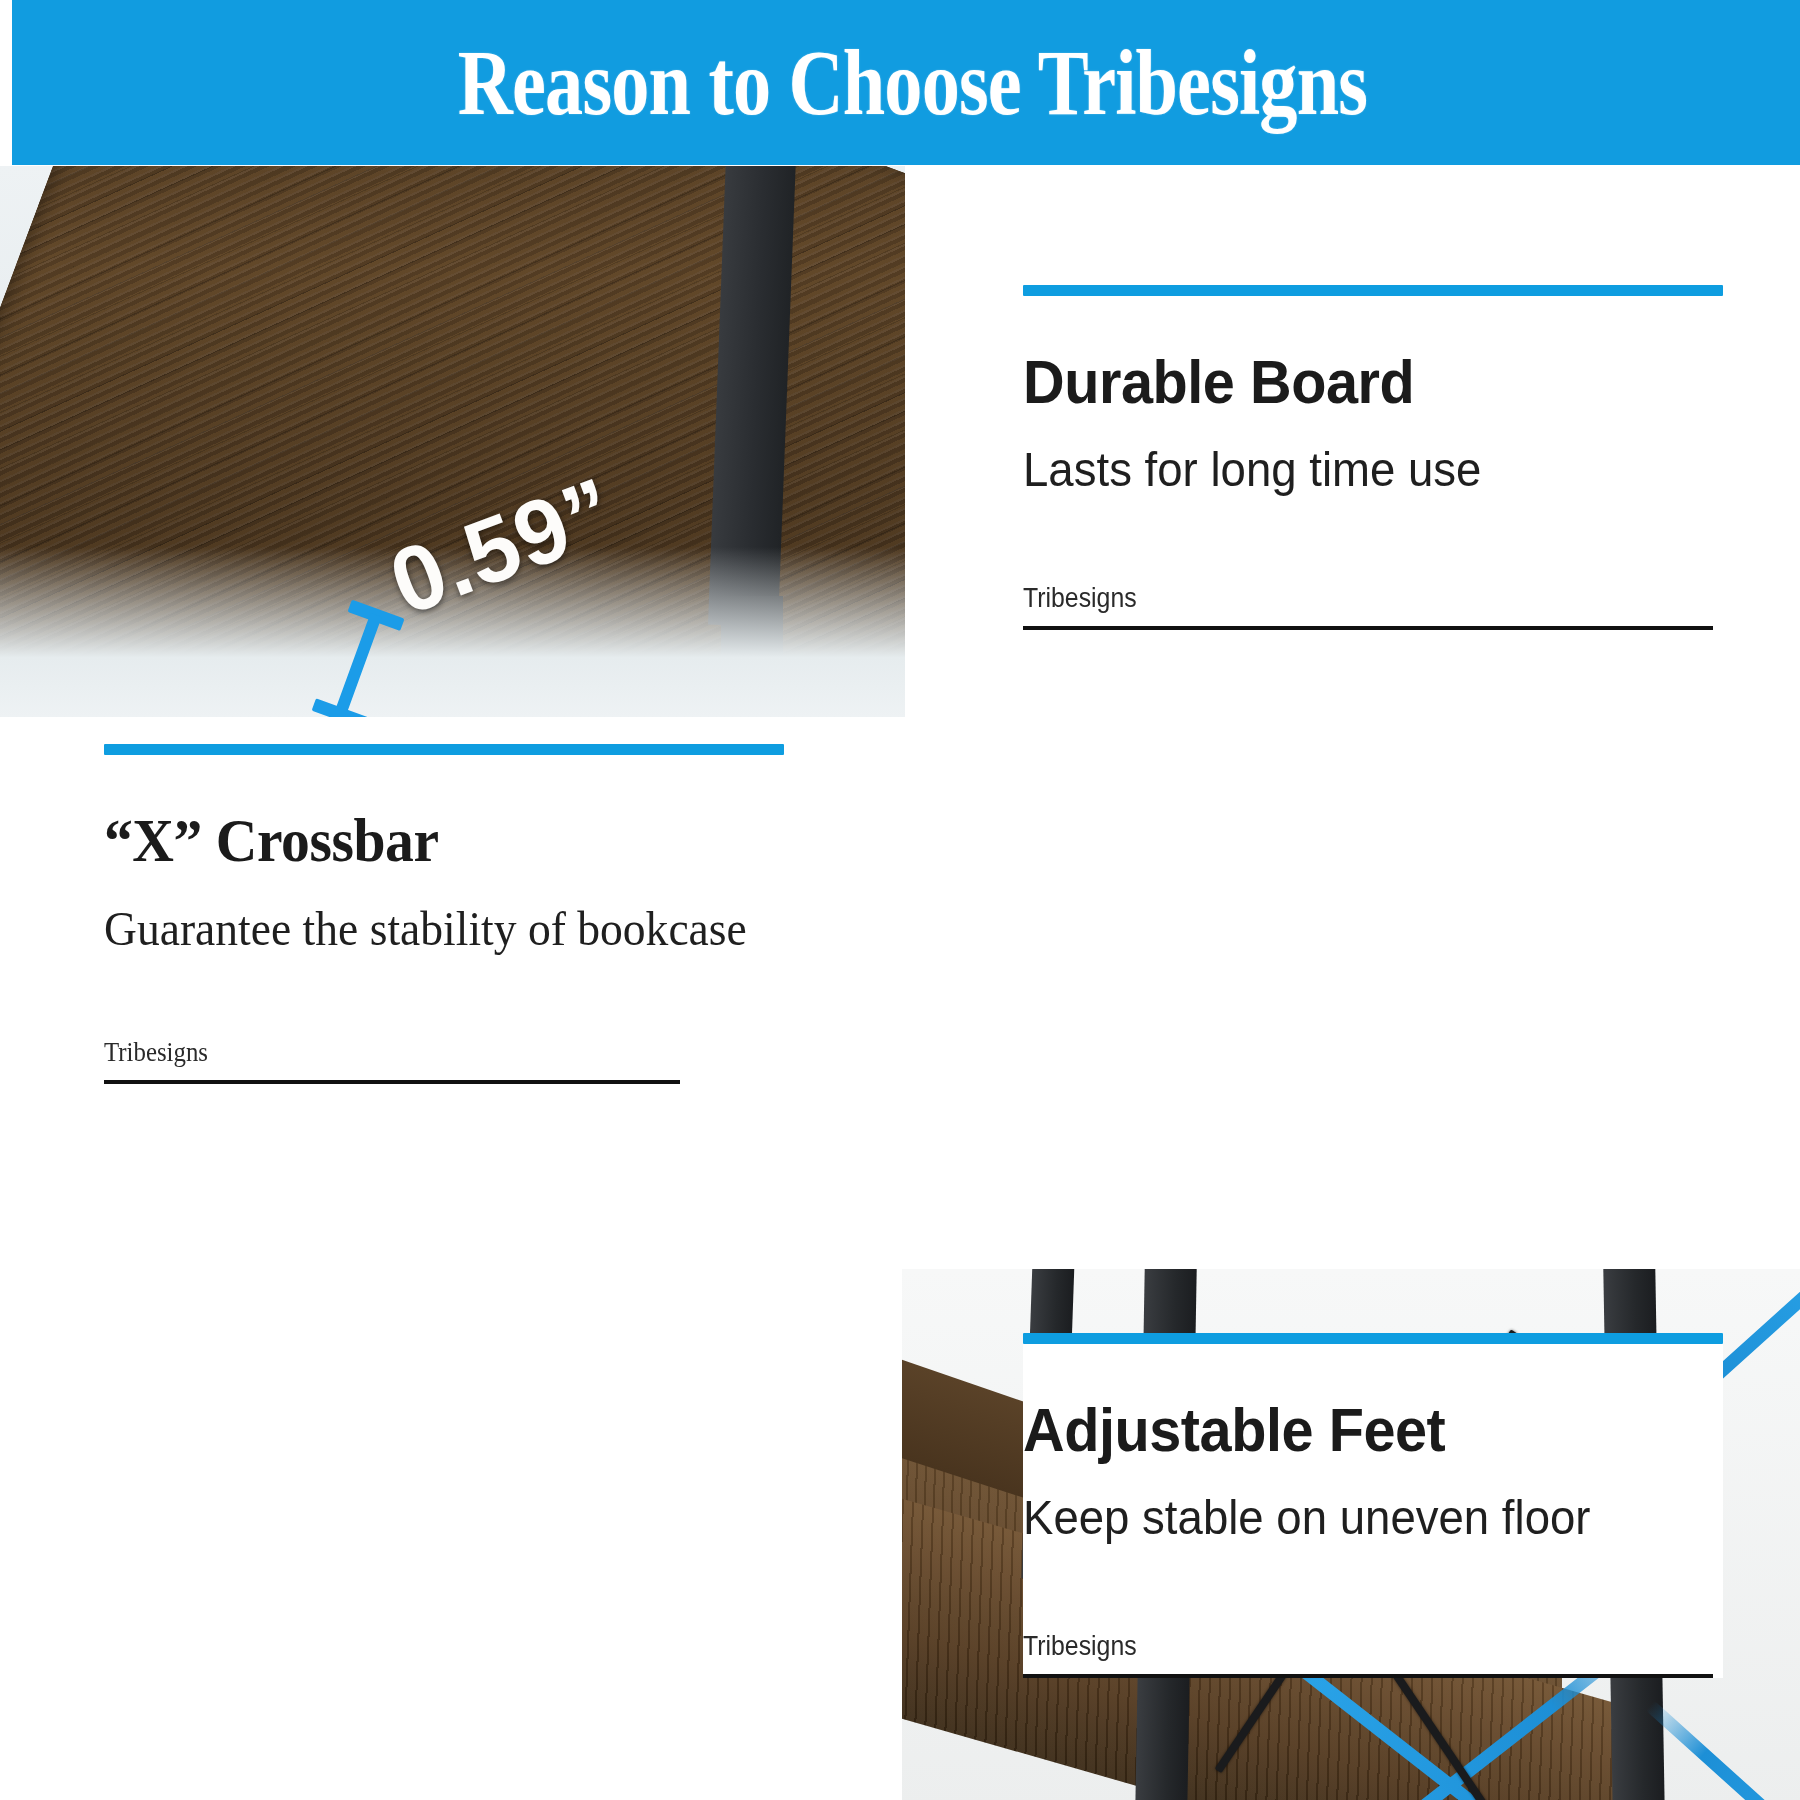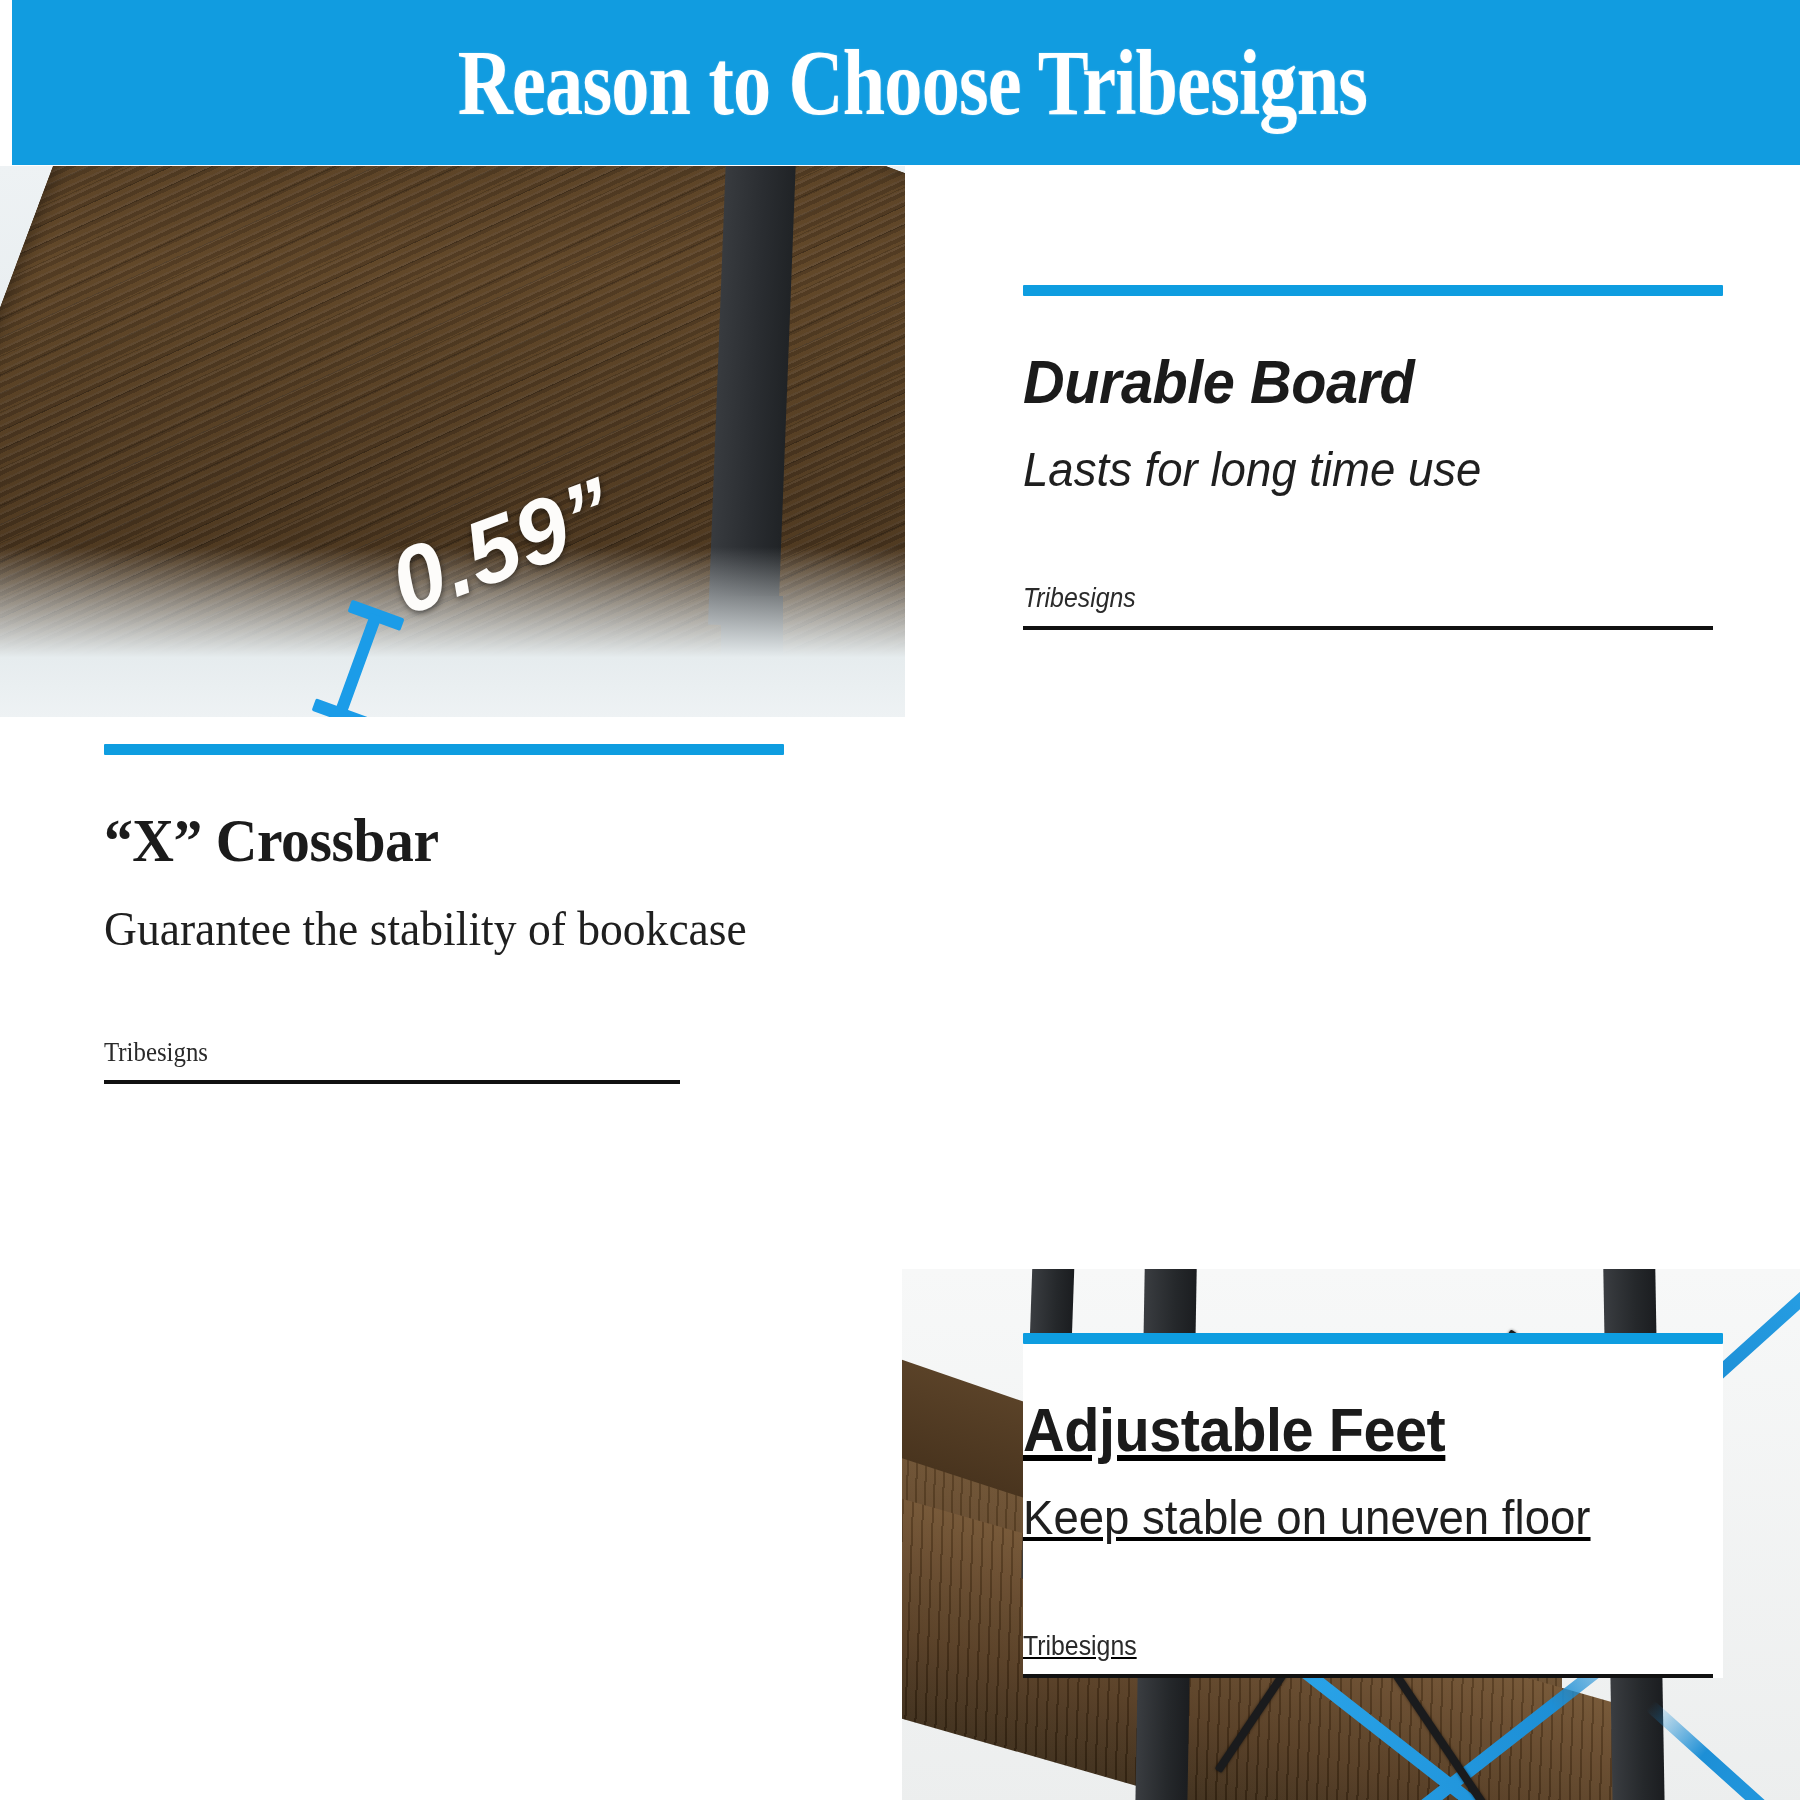--- a/index.html
+++ b/index.html
@@ -22,21 +22,21 @@
     font-weight: bold;
     letter-spacing: -1px;
     transform: scaleX(0.82);
     transform-origin: center;
     white-space: nowrap;
     text-shadow: 0 0 2px rgba(255,255,255,0.35);
   }
 
   
   .cell { position: absolute; overflow: hidden; }
-  .r1 { top: 166px;  height: 551px; font-style: italic; }
+  .r1 { top: 166px;  height: 551px; }
   .r2 { top: 718px;  height: 380px; font-family: Liberation Serif, serif; }
   .r2photo { top: 718px; height: 540px; }
   .r3 { top: 1258px; height: 542px; }
 
   .colL { left: 0px;   width: 905px; }
   .colR { left: 902px; width: 898px; }
 
   
   .textpanel { position: absolute; background: #fff; }
   .accent-bar { height: 11px; border-radius: 1px; }
@@ -201,21 +201,21 @@
     <div class="p2-glow" style="left:318px; top:330px; width:540px; height:13px; transform:rotate(38deg); transform-origin:0 50%;"></div>
     <div class="p2-glow" style="left:318px; top:690px; width:540px; height:13px; transform:rotate(-38deg); transform-origin:0 50%;"></div>
     <div class="p2-brace" style="left:296px; top:108px; width:530px; height:8px; transform:rotate(56deg); transform-origin:0 50%;"></div>
     <div class="p2-brace" style="left:316px; top:498px; width:530px; height:8px; transform:rotate(-56deg); transform-origin:0 50%;"></div>
 
     <div class="p2-glow" style="right:150px; top:160px; width:330px; height:13px; transform:rotate(138deg); transform-origin:100% 50%;"></div>
     <div class="p2-glow" style="right:150px; top:430px; width:330px; height:13px; transform:rotate(-138deg); transform-origin:100% 50%;"></div>
   </div>
 
   <div class="cell r3 colR">
-    <div class="textpanel" style="left:121px; top:75px; width:700px;text-decoration:underline;">
+    <div class="textpanel" style="left:121px; top:75px; width:700px;">
       <div class="accent-bar" id="bar2" style="background: rgb(14, 157, 224);"></div>
       <div class="panel-title" style="margin-top: 50px; color: rgb(27, 27, 27);">Adjustable Feet</div>
       <div class="panel-sub" style="margin-top: 24px; color: rgb(31, 31, 31);">Keep stable on uneven floor</div>
       <div class="panel-brand" style="margin-top:86px;">Tribesigns</div>
       <div class="panel-rule" style="margin-top: 12px; width: 690px; background: rgb(17, 17, 17);" id="rule2"></div>
     </div>
   </div>
 
 </div>
 

